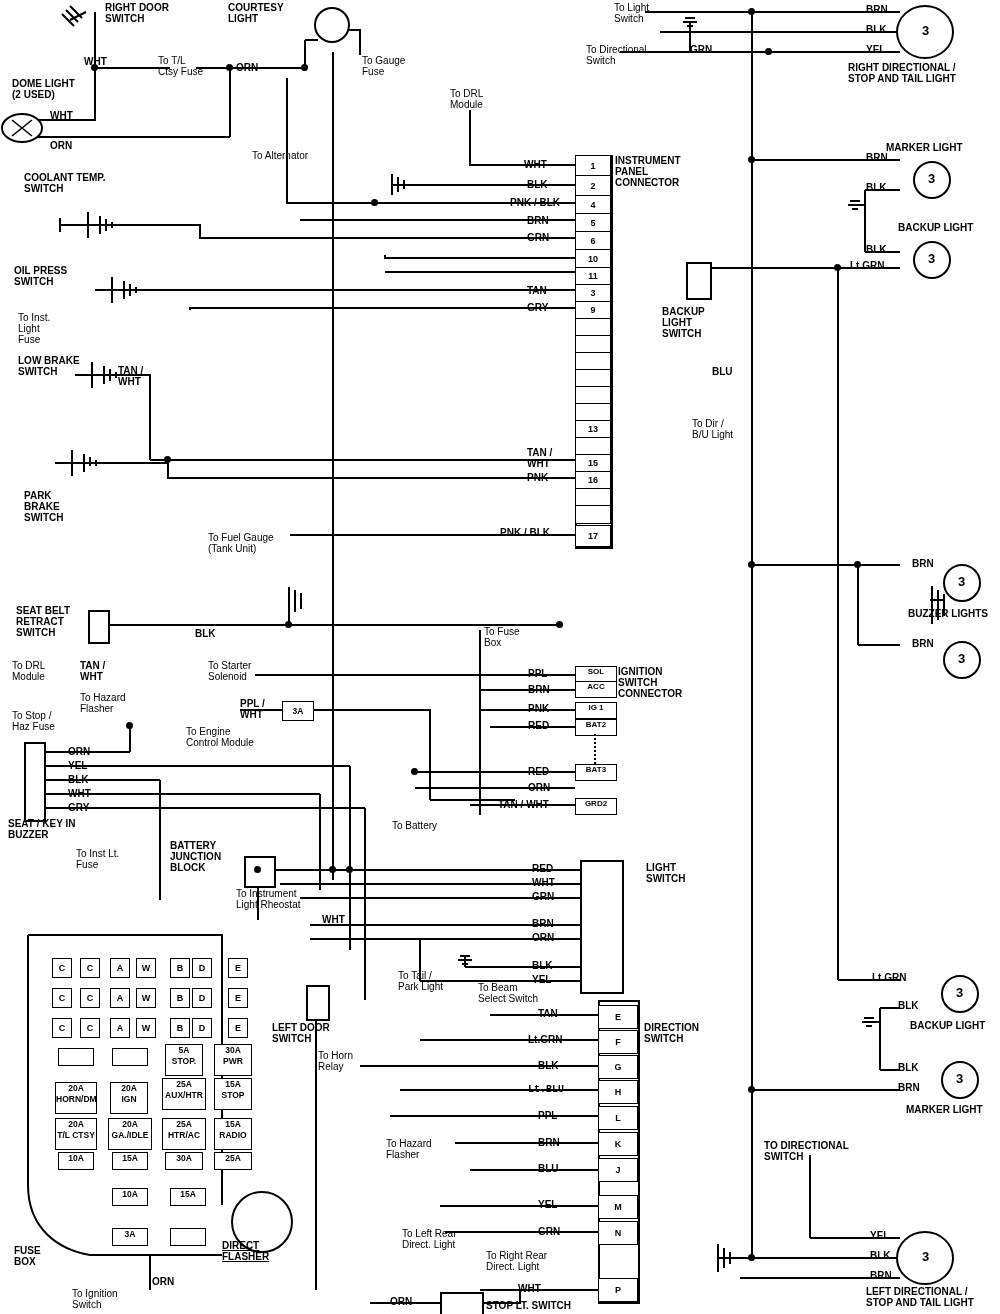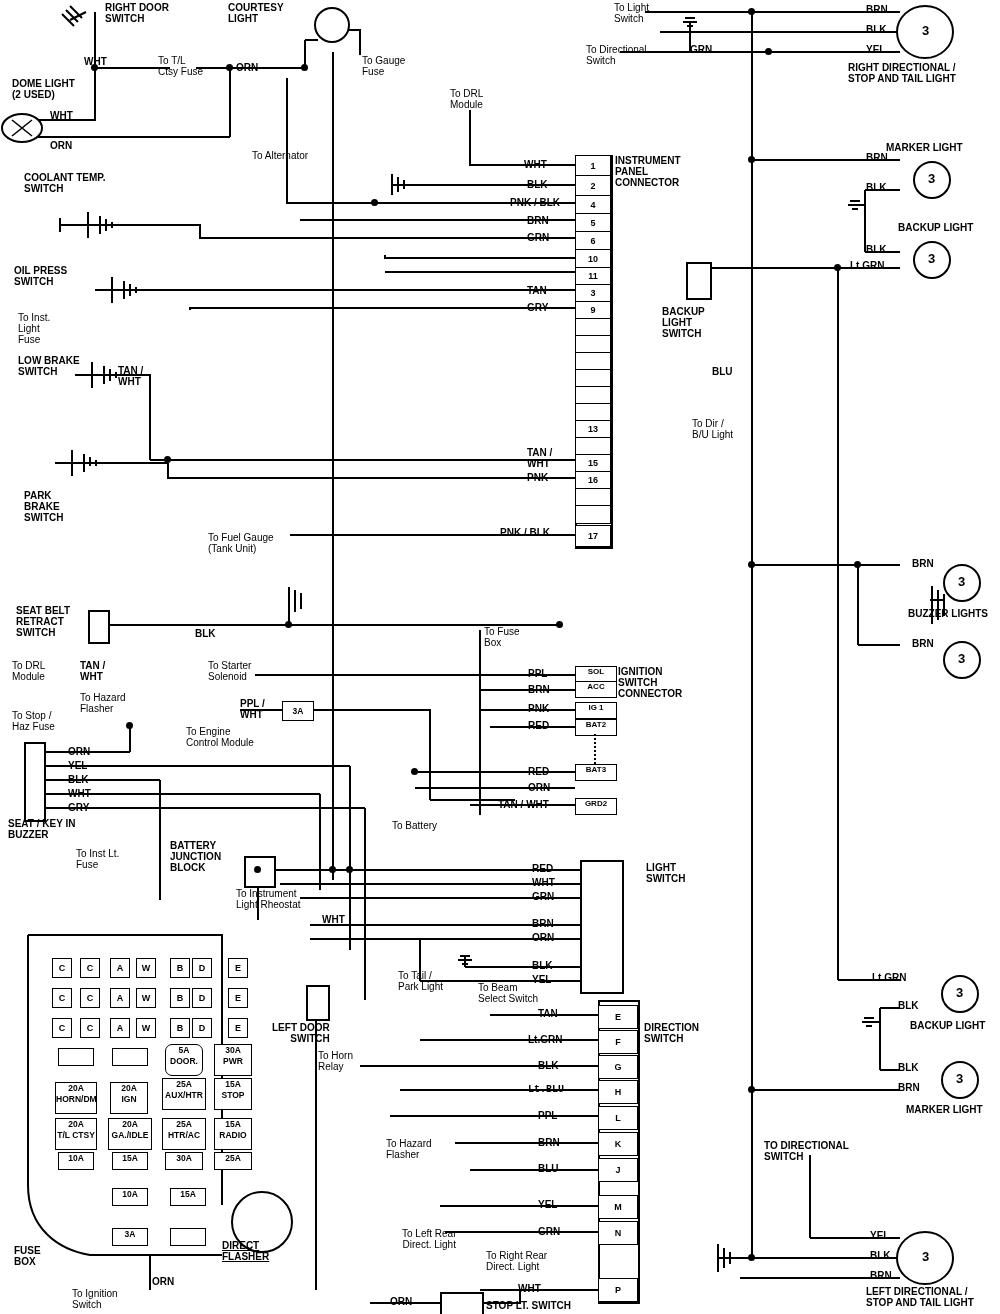--- a/index.html
+++ b/index.html
@@ -287,21 +287,21 @@
 <div class="pin" style="left:52px;top:1018px;width:18px;height:18px;line-height:18px;"><span>C</span></div>
 <div class="pin" style="left:80px;top:1018px;width:18px;height:18px;line-height:18px;"><span>C</span></div>
 <div class="pin" style="left:110px;top:1018px;width:18px;height:18px;line-height:18px;"><span>A</span></div>
 <div class="pin" style="left:136px;top:1018px;width:18px;height:18px;line-height:18px;"><span>W</span></div>
 <div class="pin" style="left:170px;top:1018px;width:18px;height:18px;line-height:18px;"><span>B</span></div>
 <div class="pin" style="left:192px;top:1018px;width:18px;height:18px;line-height:18px;"><span>D</span></div>
 <div class="pin" style="left:228px;top:1018px;width:18px;height:18px;line-height:18px;"><span>E</span></div>
 
 <div class="fuse" style="left:58px;top:1048px;width:34px;height:16px;"></div>
 <div class="fuse" style="left:112px;top:1048px;width:34px;height:16px;"></div>
-<div class="fuse" style="left:165px;top:1044px;width:36px;height:30px;border-radius:7px;"><span>5A</span><br><span>DOOR.</span></div>
+<div class="fuse" style="left:165px;top:1044px;width:36px;height:30px;"><span>5A</span><br><span>STOP.</span></div>
 <div class="fuse" style="left:214px;top:1044px;width:36px;height:30px;"><span>30A</span><br><span>PWR</span></div>
 
 <div class="fuse" style="left:55px;top:1082px;width:40px;height:30px;"><span>20A</span><br><span>HORN/DM</span></div>
 <div class="fuse" style="left:110px;top:1082px;width:36px;height:30px;"><span>20A</span><br><span>IGN</span></div>
 <div class="fuse" style="left:162px;top:1078px;width:42px;height:30px;"><span>25A</span><br><span>AUX/HTR</span></div>
 <div class="fuse" style="left:214px;top:1078px;width:36px;height:30px;"><span>15A</span><br><span>STOP</span></div>
 
 <div class="fuse" style="left:55px;top:1118px;width:40px;height:30px;"><span>20A</span><br><span>T/L CTSY</span></div>
 <div class="fuse" style="left:108px;top:1118px;width:42px;height:30px;"><span>20A</span><br><span>GA./IDLE</span></div>
 <div class="fuse" style="left:162px;top:1118px;width:42px;height:30px;"><span>25A</span><br><span>HTR/AC</span></div>
@@ -444,40 +444,40 @@
 <div class="lbl" style="left:532px;top:891px;">GRN</div>
 <div class="lbl" style="left:532px;top:918px;">BRN</div>
 <div class="lbl" style="left:532px;top:932px;">ORN</div>
 <div class="lbl" style="left:532px;top:960px;">BLK</div>
 <div class="lbl" style="left:532px;top:974px;">YEL</div>
 <div class="lbl reg" style="left:398px;top:970px;">To Tail /
 Park Light</div>
 <div class="lbl reg" style="left:478px;top:982px;">To Beam
 Select Switch</div>
 
-<div class="lbl" style="left:272px;top:1022px;text-align:right;">LEFT DOOR
+<div class="lbl" style="left:272px;top:1022px;">LEFT DOOR
 SWITCH</div>
 <div class="lbl" style="left:644px;top:1022px;">DIRECTION
 SWITCH</div>
 <div class="lbl" style="left:538px;top:1008px;">TAN</div>
 <div class="lbl" style="left:528px;top:1034px;">Lt.GRN</div>
 <div class="lbl" style="left:538px;top:1060px;">BLK</div>
 <div class="lbl" style="left:528px;top:1084px;font-family:Liberation Mono, monospace;">Lt.BLU</div>
 <div class="lbl" style="left:538px;top:1110px;">PPL</div>
 <div class="lbl" style="left:538px;top:1137px;">BRN</div>
 <div class="lbl" style="left:538px;top:1163px;">BLU</div>
 <div class="lbl" style="left:538px;top:1199px;">YEL</div>
 <div class="lbl" style="left:538px;top:1226px;">GRN</div>
 <div class="lbl" style="left:518px;top:1283px;">WHT</div>
 <div class="lbl" style="left:390px;top:1296px;">ORN</div>
 <div class="lbl reg" style="left:318px;top:1050px;">To Horn
 Relay</div>
 <div class="lbl reg" style="left:386px;top:1138px;">To Hazard
 Flasher</div>
-<div class="lbl reg" style="left:402px;top:1228px;text-align:center;">To Left Rear
+<div class="lbl reg" style="left:402px;top:1228px;">To Left Rear
 Direct. Light</div>
 <div class="lbl reg" style="left:486px;top:1250px;">To Right Rear
 Direct. Light</div>
 <div class="lbl" style="left:486px;top:1300px;">STOP LT. SWITCH</div>
 
 <div class="lbl" style="left:14px;top:1245px;">FUSE
 BOX</div>
 <div class="lbl" style="left:222px;top:1240px;text-decoration:underline;">DIRECT
 FLASHER</div>
 <div class="lbl reg" style="left:72px;top:1288px;">To Ignition

